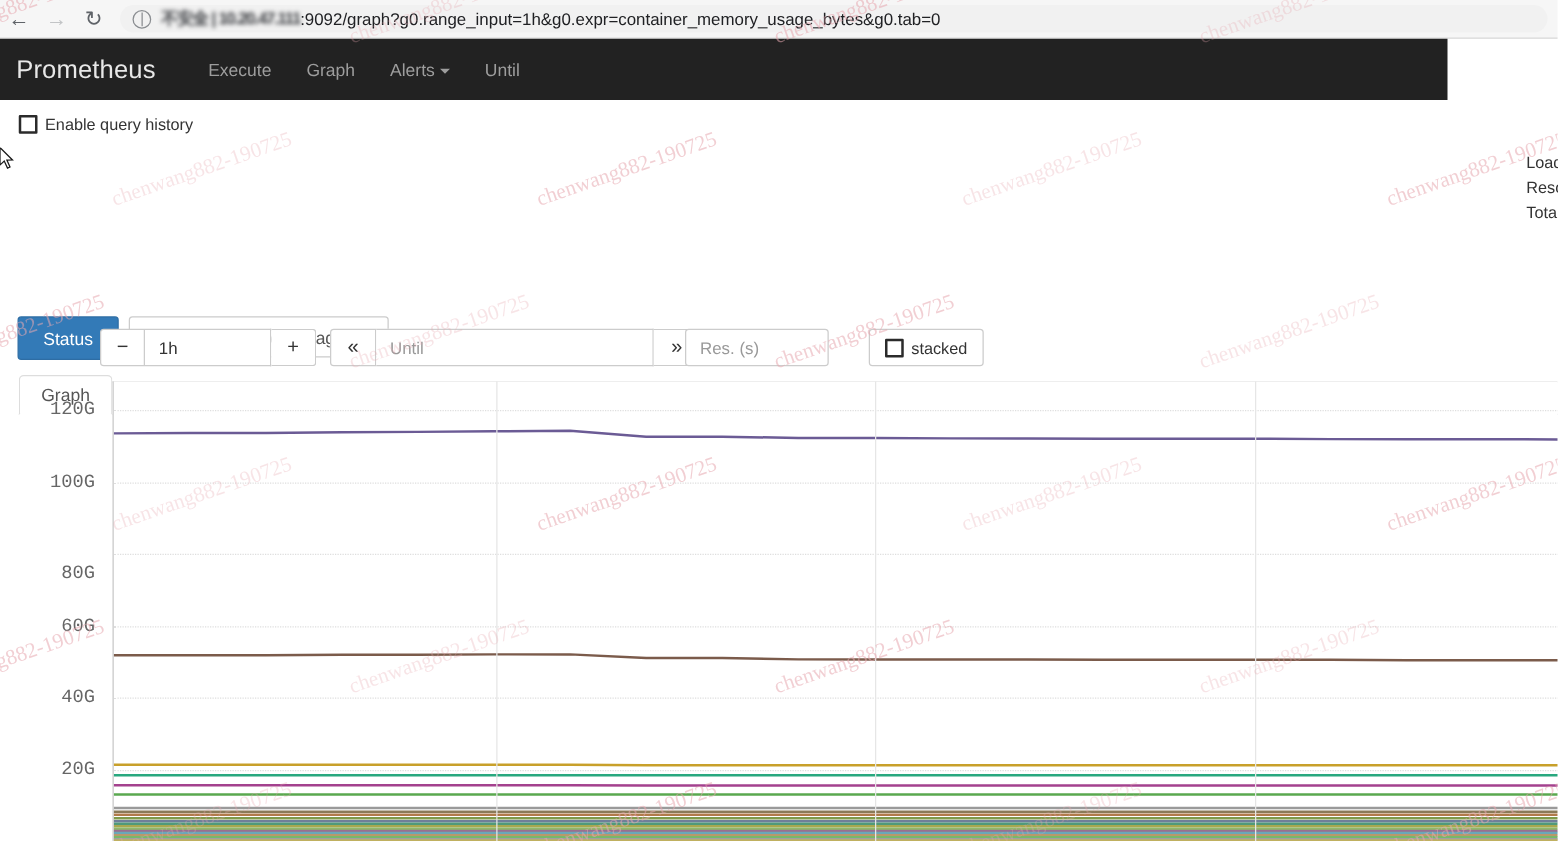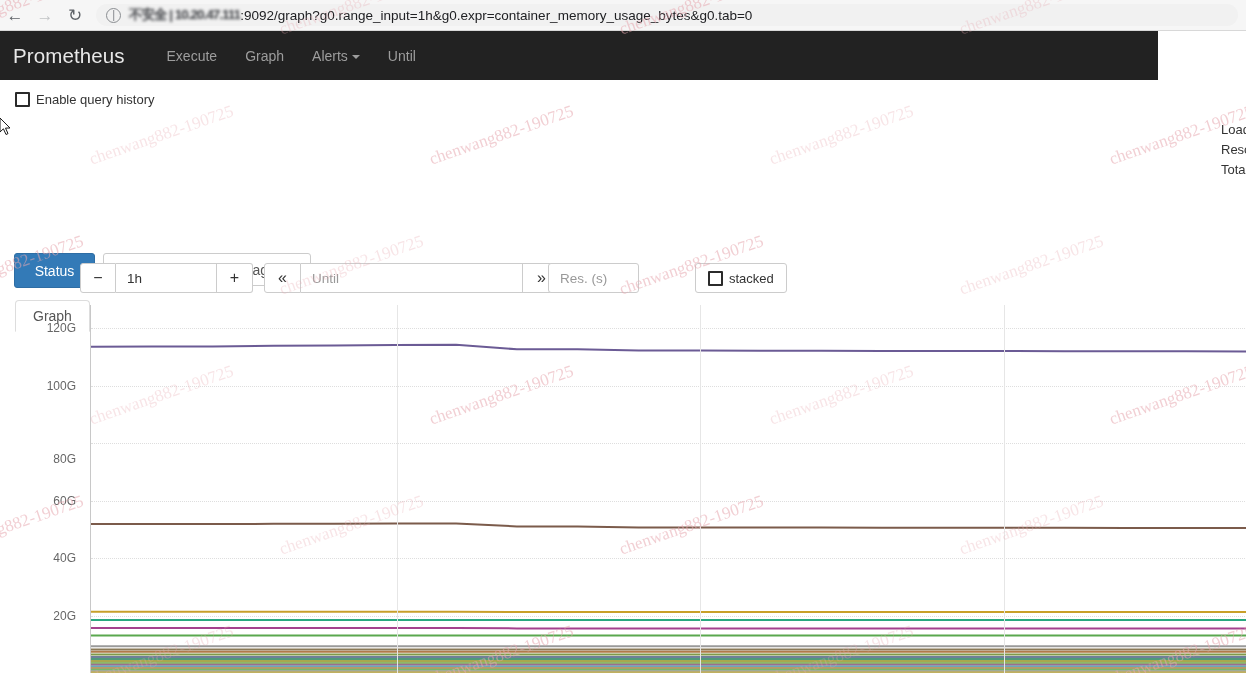--- a/index.html
+++ b/index.html
@@ -180,23 +180,24 @@
   #stacked-box .chk { margin-right: 0; }
 
   
   #graph-area {
     position: absolute; left: 0; top: 225px;
     width: 1246px; height: 368px;
     overflow: hidden;
   }
   .ytick {
     position: absolute; right: 0;
-    font-size: 12px; color: #666;
+    font-size: 15px; color: #666;
     transform: translateY(-50%);
     text-align: right;
+    font-family: Liberation Mono, monospace;
   }
   #yaxis-labels { position: absolute; left: 0; top: 0; width: 76px; height: 368px; }
   #plot {
     position: absolute; left: 90px; top: 0;
     width: 1156px; height: 368px;
     border-left: 1px solid #c8c8c8;
     background: #fff;
   }
   #plot-top-border {
     position: absolute; left: 90px; top: 0; width: 1156px; height: 1px;
@@ -289,21 +290,21 @@
       <div class="ctl sym first">−</div>
       <div class="ctl value mid" style="width:101px;">1h</div>
       <div class="ctl sym last">+</div>
     </div>
     <div class="ctl-group" style="left:264px;">
       <div class="ctl sym first" style="width:37px;">«</div>
       <div class="ctl placeholder mid" style="width:222px;">Until</div>
       <div class="ctl sym last" style="width:38px;">»</div>
     </div>
     <div class="ctl-group" style="left:548px;">
-      <div class="ctl placeholder solo" style="width:91px;">Res. (s)</div>
+      <div class="ctl placeholder solo" style="width:115px;">Res. (s)</div>
     </div>
     <div class="ctl-group" style="left:695px;">
       <div class="ctl solo" id="stacked-box">
         <span class="chk"></span>
         <span>stacked</span>
       </div>
     </div>
   </div>
 
   <div id="graph-area">

